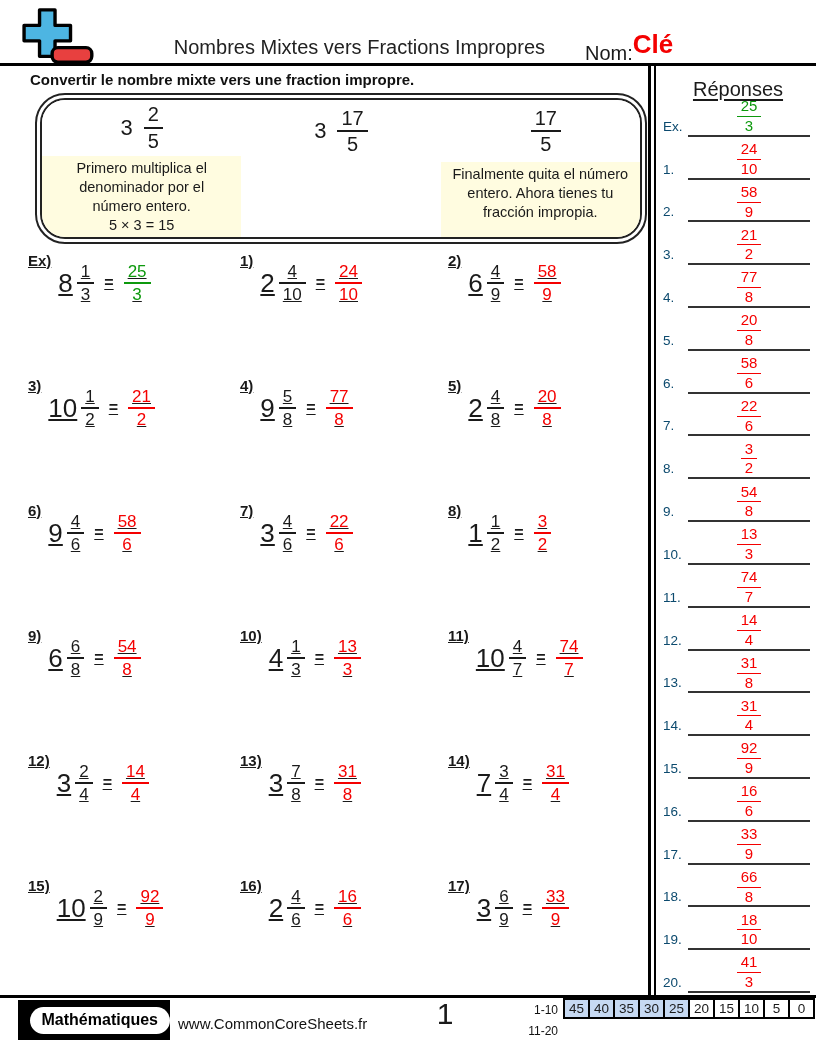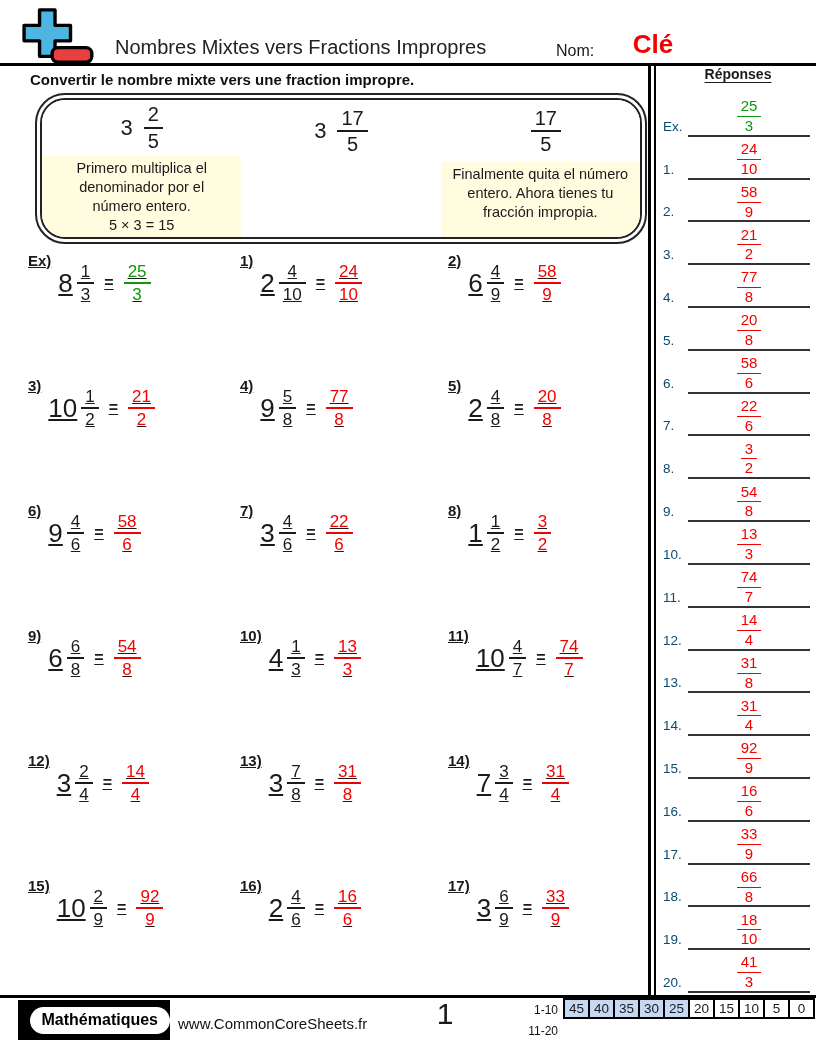--- a/index.html
+++ b/index.html
@@ -9,22 +9,22 @@
   *{box-sizing:border-box; margin:0; padding:0;}
   html,body{width:816px; height:1056px;}
   body{
     font-family:"Liberation Sans", sans-serif;
     background:#fff; color:#1a1a1a; position:relative; overflow:hidden;
   }
   .abs{position:absolute;}
 
   
   .logo{left:15px; top:7px; width:82px; height:60px;}
-  .title{left:115px; top:36px; width:430px; text-align:left; font-size:20px; color:#222;}
-  .nom-label{left:556px; top:42px; font-size:16px;}
+  .title{left:115px; top:36px; width:430px; text-align:right; font-size:20px; color:#222;}
+  .nom-label{left:585px; top:42px; font-size:20px;}
   .nom-value{left:610px; top:29px; width:86px; text-align:center; font-size:26px; font-weight:bold; color:var(--red);}
   .header-line{left:0; top:63px; width:816px; height:3px; background:#000;}
 
   
   .instruction{left:30px; top:71px; font-size:15px; font-weight:bold; color:#111;}
 
   
   .ex-box{left:35px; top:93px; width:612px; height:151px; border:2px solid #222; border-radius:30px; padding:3px; background:#fff;}
   .ex-inner{width:100%; height:100%; border:2px solid #222; border-radius:25px; overflow:hidden; display:flex;}
   .ex-col{flex:1; display:flex; flex-direction:column;}
@@ -43,21 +43,21 @@
   .plabel{font-weight:bold; font-size:15px; align-self:flex-start; margin-right:7px;}
   .pwhole{font-size:26px; margin-right:4px;}
   .prob .fr{font-size:17px;}
   .peq{font-size:16px; font-weight:600; margin:0 10px;}
   .red{color:var(--red);}
   .green{color:var(--green);}
 
   
   .sep{left:648px; top:63px; height:932px; width:8px; border-left:3px solid #000; border-right:2px solid #000;}
   .side{left:660px; top:66px; width:156px; height:929px; display:flex; flex-direction:column;}
-  .side-title{height:30px; text-align:center; font-size:14px; font-weight:bold; text-decoration:underline; text-underline-offset:3px; padding-top:0;}
+  .side-title{height:30px; text-align:center; font-size:20px; font-weight:normal; text-decoration:underline; text-underline-offset:3px; padding-top:12px;}
   .ans-list{flex:1; display:grid; grid-auto-rows:1fr;}
   .ans-row{position:relative;}
   .ans-underline{position:absolute; left:28px; right:6px; bottom:2px; border-bottom:2px solid #333;}
   .ans-label{position:absolute; left:3px; bottom:5px; font-size:13.5px; color:#0c4a6e;}
   .ans-frac-wrap{position:absolute; left:28px; right:6px; bottom:4px; text-align:center;}
   .ans-frac-wrap .fr{font-size:15px;}
   .ans-frac-wrap .fr .n{border-bottom-width:1.5px;}
 
   
   .footer-line{left:0; top:995px; width:816px; height:3px; background:#000;}

